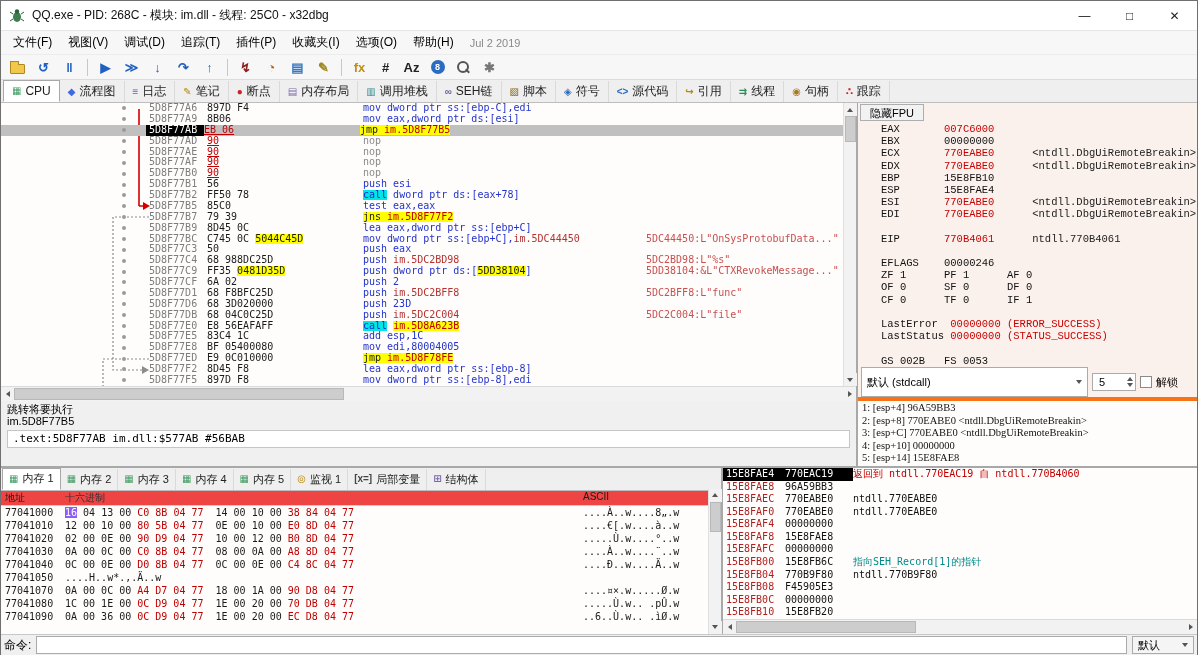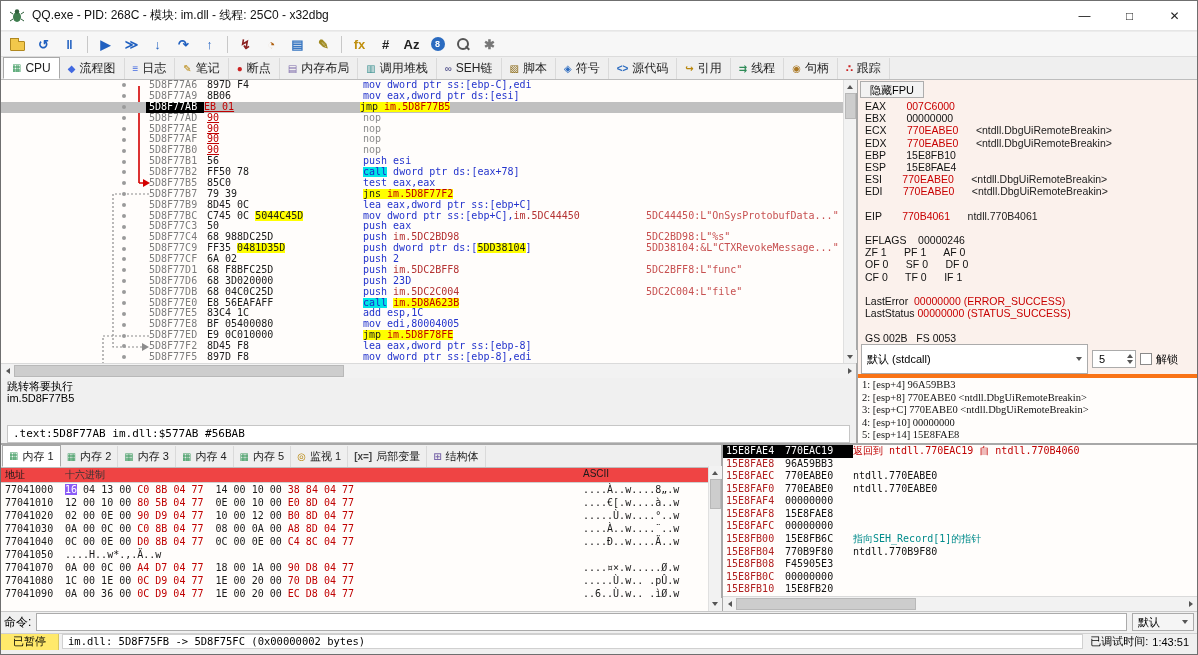--- a/index.html
+++ b/index.html
@@ -75,27 +75,27 @@
   .tri-r{width:0;height:0;border-top:3px solid transparent;border-bottom:3px solid transparent;border-left:4px solid #555}
   .tri-u{width:0;height:0;border-left:3px solid transparent;border-right:3px solid transparent;border-bottom:4px solid #555}
   .tri-d{width:0;height:0;border-left:3px solid transparent;border-right:3px solid transparent;border-top:4px solid #555}
   .hthumb{height:12px;background:#CDCDCD;border:1px solid #B8B8B8}
   .vthumb{width:11px;background:#CDCDCD;border:1px solid #B8B8B8}
   .disasm-vscroll{position:absolute;right:0;top:0;height:283px}
 
   
   .infobar{flex:1;background:#F0F0F0;padding:2px 6px 0 6px;font-size:11px;display:flex;flex-direction:column}
   .info-line{height:12px;line-height:12px}
-  .loc-strip{margin-top:21px;background:#FFF;border:1px solid #C6C6C6;height:18px;line-height:16px;padding:0 5px;font-size:11px;font-family:"DejaVu Sans Mono","Liberation Mono",monospace}
+  .loc-strip{margin-top:3px;background:#FFF;border:1px solid #C6C6C6;height:18px;line-height:16px;padding:0 5px;font-size:11px;font-family:"DejaVu Sans Mono","Liberation Mono",monospace}
 
   
   .side-pane{flex:1;background:#FBF1EC;display:flex;flex-direction:column;overflow:hidden}
   .fpu-row{flex:0 0 20px;padding:1px 2px}
   .fpu-btn{display:inline-block;border:1px solid #ADADAD;background:#F2F2F2;font-size:11px;padding:1px 9px;height:17px}
-  .regs{flex:0 0 244px;overflow:hidden;font-family:Liberation Sans, sans-serif;font-size:10.5px;padding-left:7px;white-space:pre}
+  .regs{flex:0 0 244px;overflow:hidden;font-family:Liberation Mono, monospace;font-size:10.5px;padding-left:23px;white-space:pre}
   .regrow{height:12.2px;line-height:12.2px}
   .combo-row{flex:0 0 20px;display:flex;align-items:center;gap:4px;padding:0 3px;font-size:11px}
   .combo{flex:1;background:#FFF;border:1px solid #ABABAB;height:30px;display:flex;align-items:center;justify-content:space-between;padding:0 5px}
   .spinner{flex:0 0 44px;background:#FFF;border:1px solid #ABABAB;height:18px;display:flex;align-items:center;justify-content:space-between;padding:0 2px 0 6px}
   .spin-btns{display:flex;flex-direction:column;gap:2px}
   .cbx-wrap{flex:0 0 54px;display:flex;align-items:center;gap:4px}
   .cbx{width:12px;height:12px;background:#FFF;border:1px solid #8A8A8A;display:inline-block}
   .args{flex:1;background:#FFFDFB;border-top:4px solid #f97316;font-family:Liberation Serif, serif;font-size:10.5px;padding:1px 4px;white-space:pre;overflow:hidden}
   .argrow{height:12.6px;line-height:12.6px;color:#111}
 
@@ -148,20 +148,31 @@
       <line x1="12" y1="11" x2="15" y2="13" stroke="#2F5F3C" stroke-width="1"></line>
     </svg>
     <span class="title-text">QQ.exe - PID: 268C - 模块: im.dll - 线程: 25C0 - x32dbg</span>
     <div class="win-controls">
       <button class="win-btn">—</button>
       <button class="win-btn">□</button>
       <button class="win-btn">✕</button>
     </div>
   </div>
 
+  <div class="menubar">
+      <span class="menu-item">文件(F)</span>
+      <span class="menu-item">视图(V)</span>
+      <span class="menu-item">调试(D)</span>
+      <span class="menu-item">追踪(T)</span>
+      <span class="menu-item">插件(P)</span>
+      <span class="menu-item">收藏夹(I)</span>
+      <span class="menu-item">选项(O)</span>
+      <span class="menu-item">帮助(H)</span>
+      <span class="build-date">Jul 2 2019</span>
+    </div>
 
   <div class="toolbar">
       <button class="tbtn">
         <span class="ico-folder"></span>
       </button>
       <button class="tbtn">
         <span class="tglyph" style="color: rgb(32, 96, 192);">↺</span>
       </button>
       <button class="tbtn">
         <span class="tglyph" style="color: rgb(32, 96, 192);">‖</span>
@@ -285,21 +296,21 @@
       <div class="drows">
         <svg class="flow-arrows" width="160" height="283" viewBox="0 0 160 283">
           <path d="M148 27 H138 M138 6 V103 M138 103 H142" stroke="#D40000" stroke-width="1.6" fill="none"></path>
           <polygon points="142,99 149,103 142,107" fill="#D40000"></polygon>
           <path d="M148 114 H112 V267 H141" stroke="#8C8C8C" stroke-width="1.2" stroke-dasharray="2,2" fill="none"></path>
           <polygon points="141,263 148,267 141,271" fill="#8C8C8C"></polygon>
           <path d="M148 256 H102 V283" stroke="#8C8C8C" stroke-width="1.2" stroke-dasharray="2,2" fill="none"></path>
         </svg>
       <div class="drow"><span class="dot"></span><span class="daddr">5D8F77A6</span><span class="dbytes"><span class="sg-k">897D F4</span></span><span class="dins"><span class="sg-b">mov dword ptr ss:[ebp-C],edi</span></span><span class="dcomment"></span></div>
           <div class="drow"><span class="dot"></span><span class="daddr">5D8F77A9</span><span class="dbytes"><span class="sg-k">8B06</span></span><span class="dins"><span class="sg-b">mov eax,dword ptr ds:[esi]</span></span><span class="dcomment"></span></div>
-          <div class="drow dsel"><span class="dot"></span><span class="daddr">5D8F77AB</span><span class="dbytes"><span class="sg-ru">EB 01</span></span><span class="dins"><span class="sg-y">jmp </span><span class="sg-yr">im.5D8F77B5</span></span><span class="dcomment"></span></div>
+          <div class="drow dsel"><span class="dot"></span><span class="daddr">5D8F77AB</span><span class="dbytes"><span class="sg-ru">EB 06</span></span><span class="dins"><span class="sg-y">jmp </span><span class="sg-yr">im.5D8F77B5</span></span><span class="dcomment"></span></div>
           <div class="drow"><span class="dot"></span><span class="daddr">5D8F77AD</span><span class="dbytes"><span class="sg-ru">90</span></span><span class="dins"><span class="sg-g">nop</span></span><span class="dcomment"></span></div>
           <div class="drow"><span class="dot"></span><span class="daddr">5D8F77AE</span><span class="dbytes"><span class="sg-ru">90</span></span><span class="dins"><span class="sg-g">nop</span></span><span class="dcomment"></span></div>
           <div class="drow"><span class="dot"></span><span class="daddr">5D8F77AF</span><span class="dbytes"><span class="sg-ru">90</span></span><span class="dins"><span class="sg-g">nop</span></span><span class="dcomment"></span></div>
           <div class="drow"><span class="dot"></span><span class="daddr">5D8F77B0</span><span class="dbytes"><span class="sg-ru">90</span></span><span class="dins"><span class="sg-g">nop</span></span><span class="dcomment"></span></div>
           <div class="drow"><span class="dot"></span><span class="daddr">5D8F77B1</span><span class="dbytes"><span class="sg-k">56</span></span><span class="dins"><span class="sg-b">push esi</span></span><span class="dcomment"></span></div>
           <div class="drow"><span class="dot"></span><span class="daddr">5D8F77B2</span><span class="dbytes"><span class="sg-k">FF50 78</span></span><span class="dins"><span class="sg-c">call</span><span class="sg-b"> dword ptr ds:[eax+78]</span></span><span class="dcomment"></span></div>
           <div class="drow"><span class="dot"></span><span class="daddr">5D8F77B5</span><span class="dbytes"><span class="sg-k">85C0</span></span><span class="dins"><span class="sg-b">test eax,eax</span></span><span class="dcomment"></span></div>
           <div class="drow"><span class="dot"></span><span class="daddr">5D8F77B7</span><span class="dbytes"><span class="sg-k">79 39</span></span><span class="dins"><span class="sg-y">jns </span><span class="sg-yr">im.5D8F77F2</span></span><span class="dcomment"></span></div>
           <div class="drow"><span class="dot"></span><span class="daddr">5D8F77B9</span><span class="dbytes"><span class="sg-k">8D45 0C</span></span><span class="dins"><span class="sg-b">lea eax,dword ptr ss:[ebp+C]</span></span><span class="dcomment"></span></div>
           <div class="drow"><span class="dot"></span><span class="daddr">5D8F77BC</span><span class="dbytes"><span class="sg-k">C745 0C </span><span class="sg-y">5044C45D</span></span><span class="dins"><span class="sg-b">mov dword ptr ss:[ebp+C],</span><span class="sg-rd">im.5DC44450</span></span><span class="dcomment"><span class="sg-cm">5DC44450:L"OnSysProtobufData..."</span></span></div>

